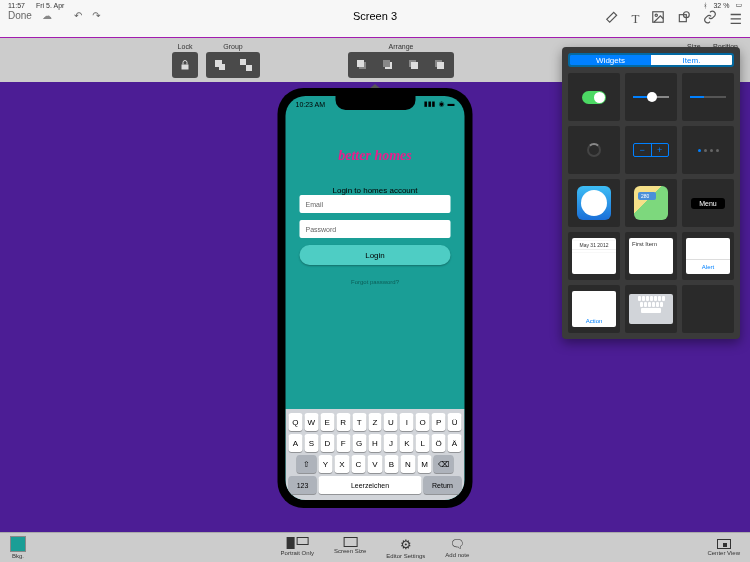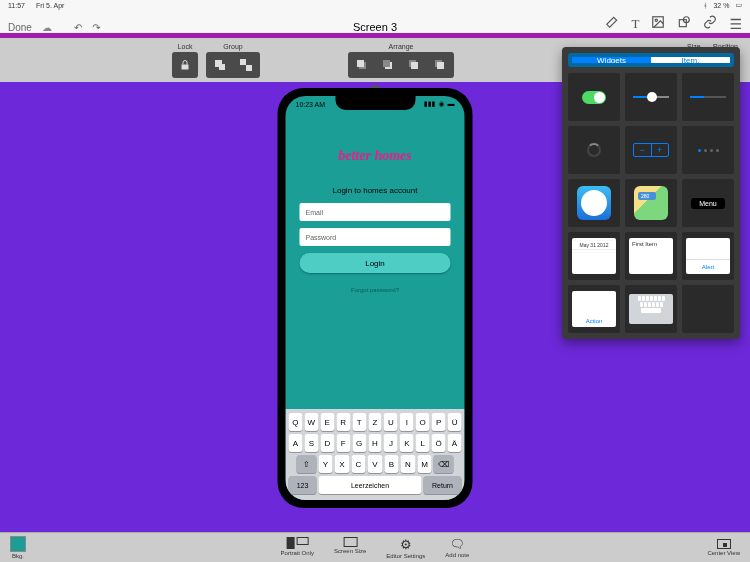--- a/index.html
+++ b/index.html
@@ -3,72 +3,72 @@
 <meta charset="utf-8">
 <style>
 * { margin: 0; padding: 0; box-sizing: border-box; font-family: -apple-system, BlinkMacSystemFont, "Helvetica Neue", sans-serif; }
 body { width: 750px; height: 562px; background: #e0e0e0; overflow: hidden; position: relative; }
 
 
 .ipad-status { height: 10px; background: #f7f7f7; display: flex; justify-content: space-between; align-items: center; padding: 0 8px; font-size: 7px; color: #333; }
 .ipad-status .right { display: flex; gap: 6px; align-items: center; }
 
 
-.topbar { height: 28px; background: #f7f7f7; border-bottom: 5px solid #a21caf; display: flex; align-items: flex-end; padding: 0 8px; position: relative; }
+.topbar { height: 28px; background: #f7f7f7; border-bottom: 1px solid #a21caf; display: flex; align-items: flex-start; padding: 0 8px; position: relative; }
 .topbar .left { display: flex; align-items: center; gap: 10px; font-size: 10px; color: #666; }
 .topbar .title { position: absolute; left: 50%; transform: translateX(-50%); font-size: 11px; font-weight: 500; }
 .topbar .right { margin-left: auto; display: flex; gap: 12px; align-items: center; }
 .topbar .right svg, .topbar .right .icon-span { width: 14px; height: 14px; }
 .cloud-icon { color: #888; }
 .undo-redo { display: flex; gap: 10px; margin-left: 12px; }
 
 
 .secondbar { height: 44px; background: #ccc; display: flex; align-items: center; padding: 0 12px; gap: 8px; position: relative; }
 .tool-group { display: flex; flex-direction: column; align-items: center; gap: 2px; }
 .tool-label { font-size: 7px; color: #333; }
 .dark-btn { background: #4a4a4a; border-radius: 3px; display: flex; align-items: center; justify-content: center; }
 .dark-btn.sq { width: 26px; height: 26px; }
 .dark-btn-row { display: flex; gap: 4px; background: #4a4a4a; border-radius: 3px; padding: 3px; }
 .dark-btn-row .seg { width: 22px; height: 20px; display: flex; align-items: center; justify-content: center; }
 .arrange-group { margin-left: 80px; }
 .size-group { margin-left: auto; }
 .sizebox { background: #4a4a4a; border-radius: 3px; padding: 3px 6px; color: #999; font-size: 7px; line-height: 10px; }
 
 
-.canvas { position: absolute; top: 82px; left: 0; right: 0; bottom: 30px; background: #6d28d9; }
+.canvas { position: absolute; top: 82px; left: 0; right: 0; bottom: 30px; background: #4c1d95; }
 .canvas-notch { position: absolute; top: 0; left: 50%; transform: translateX(-50%); width: 24px; height: 8px; }
 .canvas-notch::before { content: ""; position: absolute; left: 6px; top: 2px; border-left: 6px solid transparent; border-right: 6px solid transparent; border-bottom: 5px solid #555; }
 
 
 .phone { position: absolute; left: 50%; top: 6px; transform: translateX(-50%); width: 195px; height: 420px; background: #000; border-radius: 26px; padding: 8px; }
 .phone-screen { width: 100%; height: 100%; background: #1a9e96; border-radius: 20px; overflow: hidden; position: relative; }
 .phone-notch { position: absolute; top: 0; left: 50%; transform: translateX(-50%); width: 80px; height: 14px; background: #000; border-radius: 0 0 10px 10px; z-index: 5; }
 .phone-status { height: 16px; display: flex; justify-content: space-between; align-items: center; padding: 0 10px; font-size: 7px; color: #000; }
 .phone-status .pright { display: flex; gap: 3px; }
 .app-title { text-align: center; font-family: Georgia, serif; font-style: italic; font-weight: bold; color: #e91e8c; font-size: 14px; margin-top: 36px; }
 .login-text { text-align: center; font-size: 8px; color: #000; margin-top: 22px; }
-.login-fields { padding: 0 14px; margin-top: 8px; }
+.login-fields { padding: 0 14px; margin-top: 0; }
 .login-input { background: #fff; border-radius: 2px; height: 18px; font-size: 7px; padding: 0 6px; display: flex; align-items: center; margin-bottom: 7px; color: #666; }
 .login-btn { background: #4ecdc4; height: 20px; border-radius: 10px; display: flex; align-items: center; justify-content: center; font-size: 8px; margin-top: 4px; box-shadow: 0 1px 2px rgba(0,0,0,0.3); }
 .forgot { text-align: center; font-size: 6px; color: #0b5d57; margin-top: 14px; }
 
 
 .kb { position: absolute; bottom: 0; left: 0; right: 0; background: #d1d4d9; padding: 4px 3px 6px; }
 .kb-row { display: flex; justify-content: center; gap: 2px; margin-bottom: 3px; }
 .key { background: #fff; border-radius: 3px; width: 14.5px; height: 18px; display: flex; align-items: center; justify-content: center; font-size: 8px; box-shadow: 0 1px 0 rgba(0,0,0,0.3); }
 .key.wide { width: 20px; background: #aeb3bb; }
 .key.space { flex: 1; }
 .kb-bottom { display: flex; gap: 2px; }
 .kb-bottom .key { font-size: 7px; }
 .key.num { width: 28px; background: #aeb3bb; }
 .key.ret { width: 38px; background: #aeb3bb; }
 
 
 .widget-panel { position: absolute; top: 47px; right: 10px; width: 178px; background: #3a3a3a; border-radius: 4px; padding: 6px; box-shadow: 0 4px 12px rgba(0,0,0,0.4); z-index: 10; }
-.widget-tabs { display: flex; border: 4px solid #0369a1; border-radius: 3px; overflow: hidden; margin-bottom: 6px; height: 14px; }
+.widget-tabs { display: flex; border: 2px solid #0369a1; border-radius: 3px; overflow: hidden; margin-bottom: 6px; height: 14px; }
 .widget-tab { flex: 1; font-size: 8px; display: flex; align-items: center; justify-content: center; }
 .widget-tab.active { background: #0080ff; color: #fff; }
 .widget-tab.inactive { color: #0080ff; background: #fff; }
 .widget-grid { display: grid; grid-template-columns: repeat(3, 1fr); gap: 5px; }
 .widget-cell { background: #2a2a2a; border-radius: 2px; height: 48px; display: flex; align-items: center; justify-content: center; position: relative; font-size: 6px; color: #fff; }
 .w-toggle { width: 24px; height: 13px; background: #4cd964; border-radius: 7px; position: relative; }
 .w-toggle::after { content: ""; position: absolute; right: 1px; top: 1px; width: 11px; height: 11px; background: #fff; border-radius: 50%; }
 .w-slider { width: 36px; height: 2px; background: #888; position: relative; }
 .w-slider::before { content:""; position:absolute; left:0; top:0; width:50%; height:2px; background:#0080ff; }
 .w-slider::after { content: ""; position: absolute; left: 14px; top: -4px; width: 10px; height: 10px; background: #fff; border-radius: 50%; }

